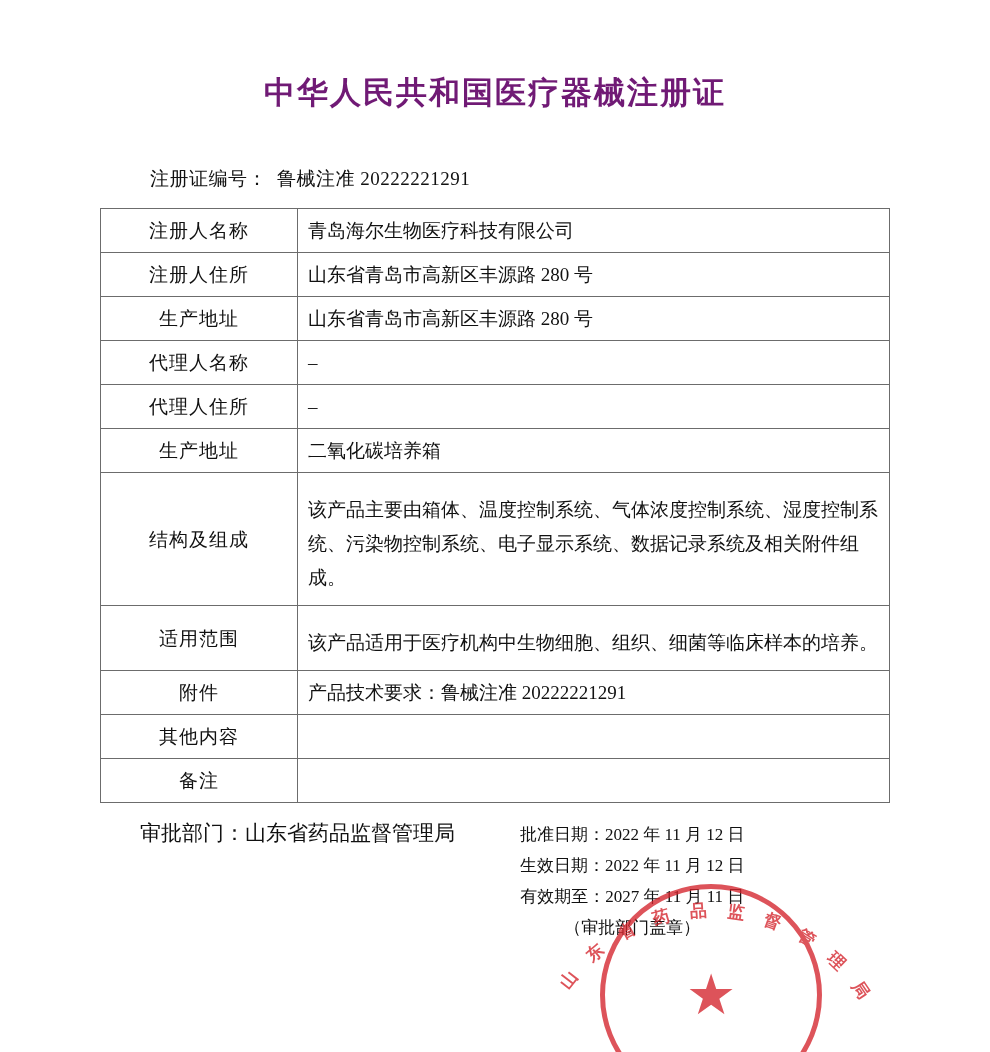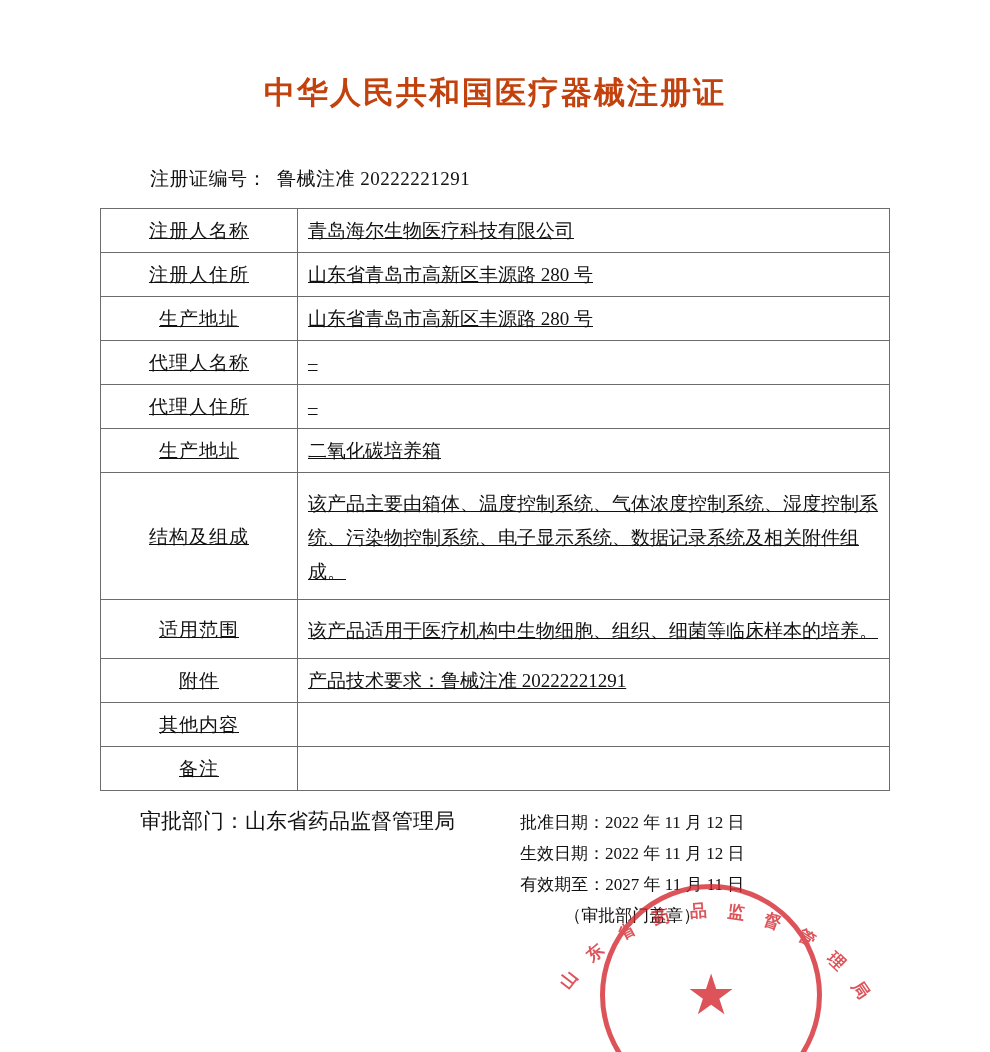--- a/index.html
+++ b/index.html
@@ -19,21 +19,21 @@
     position: relative;
     width: 990px;
     height: 1052px;
   }
   .doc-title {
     text-align: center;
     font-size: 31px;
     font-weight: bold;
     letter-spacing: 2px;
     margin-top: 72px;
-    color: #c2410c;
+    color: #701a75;
   }
   .cert-number-row {
     margin-top: 52px;
     margin-left: 142px;
     font-size: 19px;
     letter-spacing: 0.5px;
   }
   .cert-number-label {
     display: inline-block;
     margin-left: 8px;
@@ -48,34 +48,33 @@
     border-collapse: collapse;
     width: 790px;
     table-layout: fixed;
   }
   table.cert-table td {
     border: 1px solid #6c6c6c;
     font-size: 19px;
     line-height: 31px;
     padding: 6px 10px;
     vertical-align: middle;
-    text-decoration: underline;
   }
   td.label-cell {
     width: 176px;
     text-align: center;
     letter-spacing: 1px;
   }
   td.value-cell {
     text-align: left;
     padding-left: 14px;
   }
   td.value-cell.multiline {
     line-height: 34px;
-    padding-top: 14px;
+    padding-top: 20px;
     padding-bottom: 10px;
   }
   .footer {
     position: relative;
     margin-top: 8px;
     height: 170px;
   }
   .footer-left {
     position: absolute;
     left: 140px;

